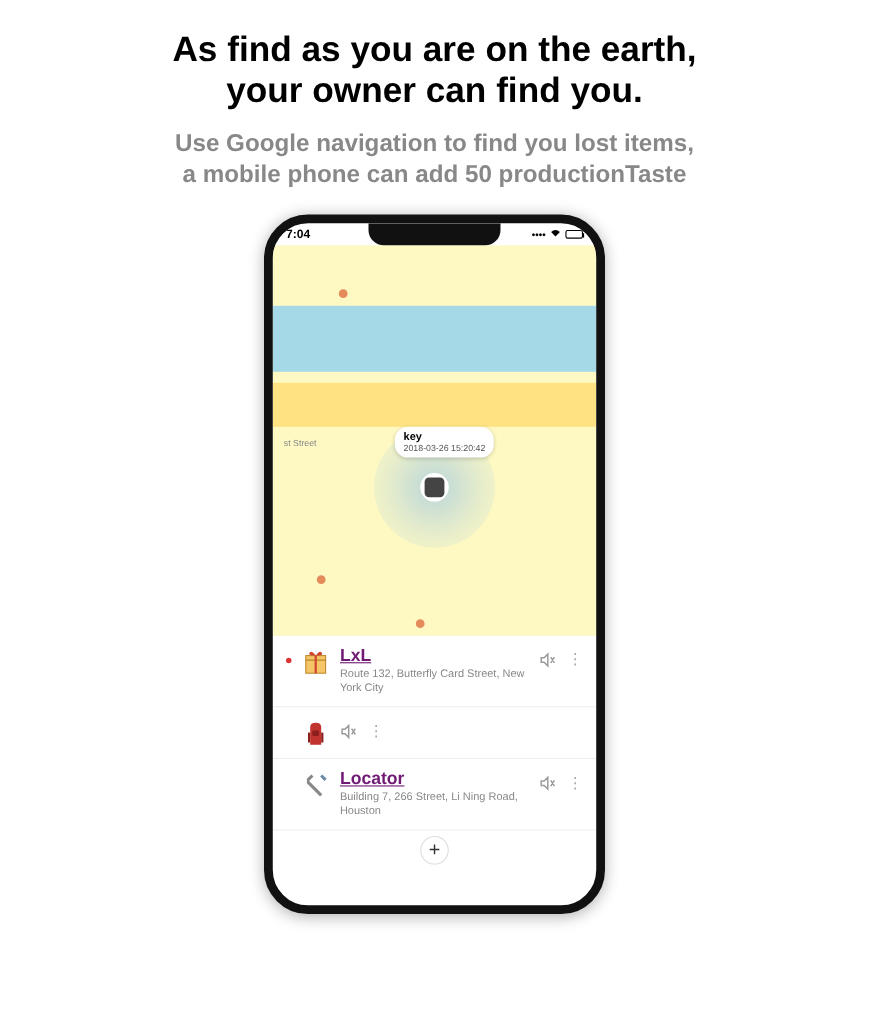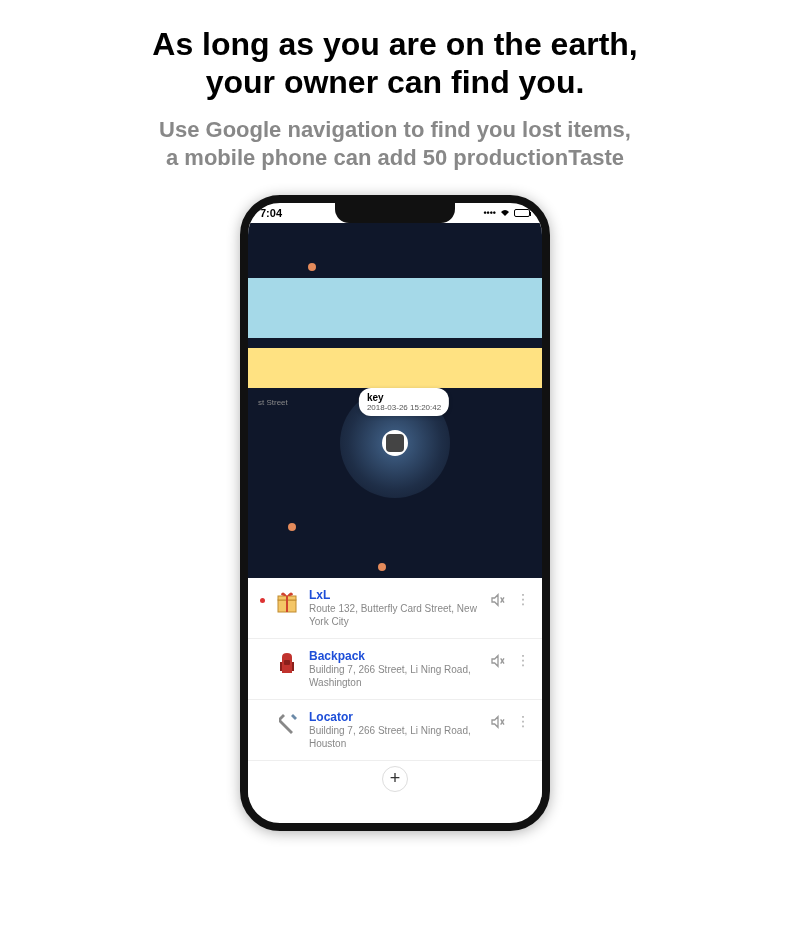--- a/index.html
+++ b/index.html
@@ -75,21 +75,21 @@
   width: 1px; height: 4px; background: #000;
 }
 .battery-fill { width: 8px; height: 6px; background: #000; }
 .back-line {
   font-size: 9px;
   color: #000;
   padding: 0 12px;
 }
 .map {
   height: 355px;
-  background: #0f172a;
+  background: #fef9c3;
   position: relative;
   overflow: hidden;
 }
 .river {
   position: absolute;
   top: 55px; left: 0; right: 0;
   height: 60px;
   background: #a5d9e8;
 }
 .road {
@@ -164,23 +164,24 @@
   flex-shrink: 0;
 }
 .item-dot.hidden { visibility: hidden; }
 .item-icon {
   width: 24px; height: 24px;
   flex-shrink: 0;
   margin-top: 2px;
 }
 .item-body { flex: 1; }
 .item-title {
-  font-size: 12px;
+  font-size: 16px;
   font-weight: 600;
-  color: #1d4ed8;
+  color: #701a75;
+  text-decoration: underline;
 }
 .item-addr {
   font-size: 10px;
   color: #888;
   line-height: 1.3;
 }
 .item-actions {
   display: flex;
   align-items: center;
   gap: 10px;
@@ -202,21 +203,21 @@
   border-radius: 50%;
   display: flex;
   align-items: center;
   justify-content: center;
 }
 </style>
 </head>
 <body>
 
 <h1 class="headline">
-  <span>As long as you are on the earth,</span><br>
+  <span>As find as you are on the earth,</span><br>
   <span>your owner can find you.</span>
 </h1>
 <p class="subtext">
   <span>Use Google navigation to find you lost items,</span><br>
   <span>a mobile phone can add 50 productionTaste</span>
 </p>
 
 <div class="phone-wrap">
   <div class="phone">
     <div class="notch"></div>
@@ -280,24 +281,20 @@
       <div class="item">
         <span class="item-dot hidden"></span>
         <span class="item-icon">
           <svg viewBox="0 0 24 24">
               <path d="M7 6 Q7 2 12 2 Q17 2 17 6 L17 22 L7 22 Z" fill="#c1332e"></path>
               <rect x="9" y="9" width="6" height="5" rx="1" fill="#8a1f1b"></rect>
               <rect x="5" y="11" width="2" height="9" fill="#8a1f1b"></rect>
               <rect x="17" y="11" width="2" height="9" fill="#8a1f1b"></rect>
             </svg>
         </span>
-        <div class="item-body">
-          <div class="item-title">Backpack</div>
-          <div class="item-addr">Building 7, 266 Street, Li Ning Road, Washington</div>
-        </div>
         <div class="item-actions">
           <span class="mute-icon">
             <svg width="16" height="16" viewBox="0 0 24 24">
                 <path d="M3 9v6h4l5 5V4L7 9H3z M16 8l5 8 M21 8l-5 8" fill="none" stroke="#999" stroke-width="2"></path>
               </svg>
           </span>
           <span class="more-icon">⋮</span>
         </div>
       </div>
 

